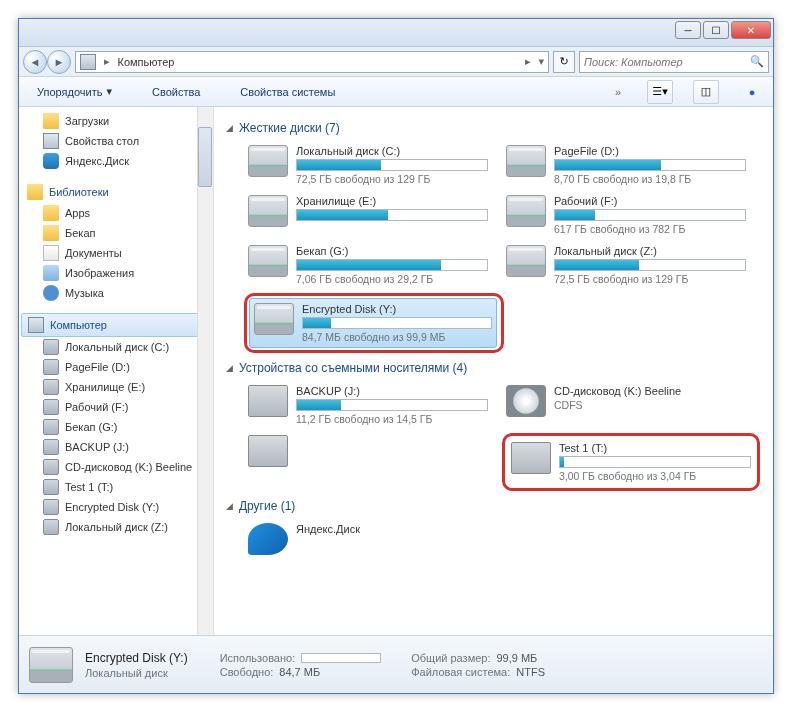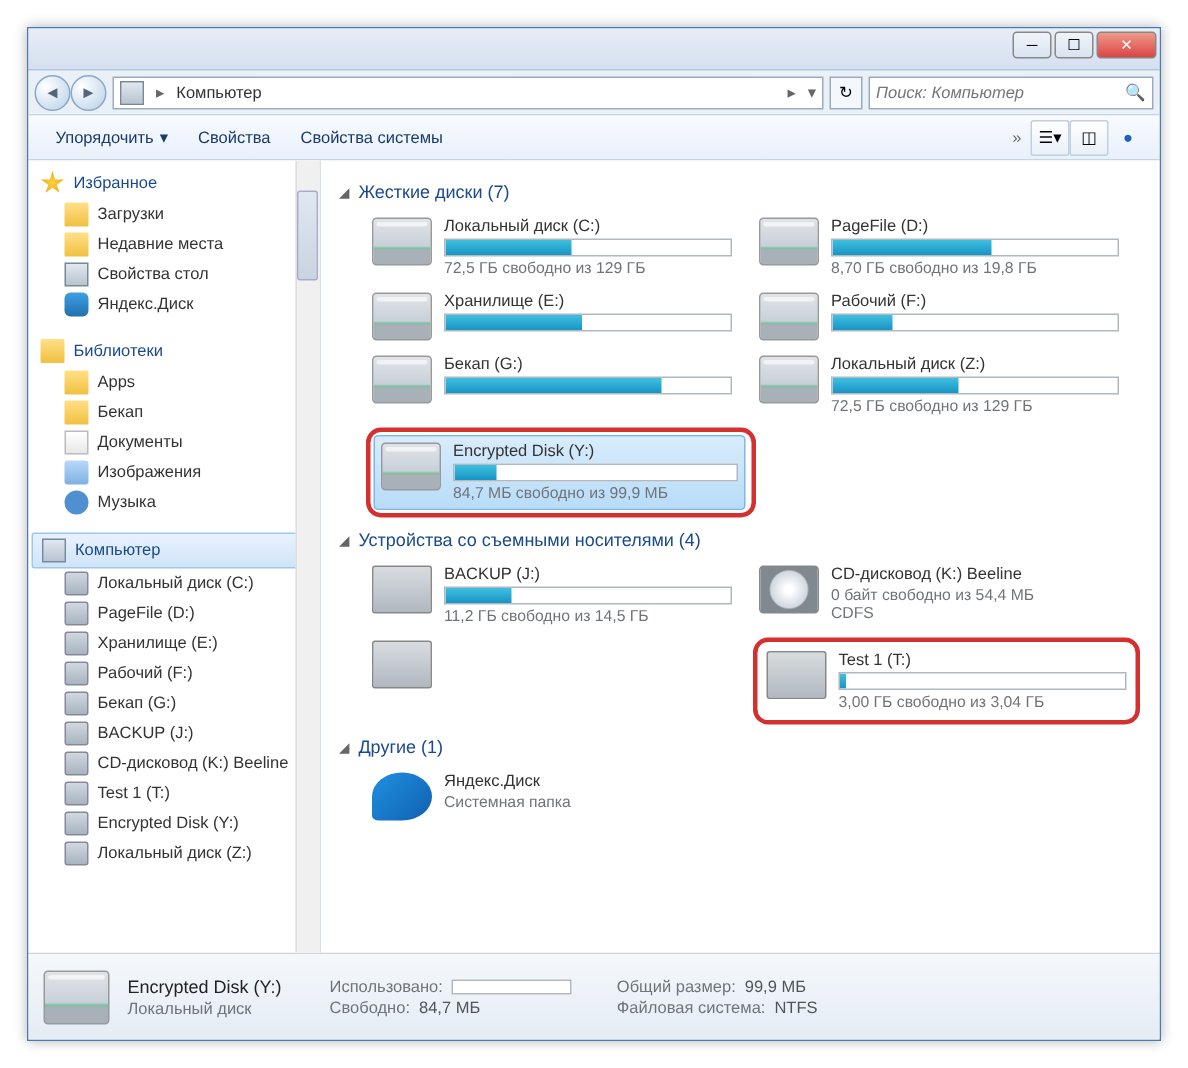--- a/index.html
+++ b/index.html
@@ -15,21 +15,21 @@
 .nav-arrows { display: flex; gap: 0; }
 .nav-arrow { width: 24px; height: 24px; border-radius: 50%; background: radial-gradient(circle at 30% 30%, #fff, #b8d0e8); border: 1px solid #8aa8c8; display: flex; align-items: center; justify-content: center; color: #567; cursor: pointer; }
 .address-bar { flex: 1; height: 22px; background: #fff; border: 1px solid #9ab; display: flex; align-items: center; padding: 0 4px; gap: 4px; }
 .address-icon { width: 16px; height: 16px; background: #e0e8f0; border: 1px solid #aac; }
 .address-text { flex: 1; color: #333; }
 .address-arrow { color: #666; padding: 0 4px; }
 .refresh-btn { width: 22px; height: 22px; border: 1px solid #9ab; background: #f4f8fc; display: flex; align-items: center; justify-content: center; cursor: pointer; }
 .search-bar { width: 190px; height: 22px; background: #fff; border: 1px solid #9ab; display: flex; align-items: center; padding: 0 4px; }
 .search-input { flex: 1; border: none; outline: none; font-size: 11px; color: #888; font-style: italic; }
 .search-icon { color: #668; }
-.toolbar { height: 30px; background: linear-gradient(#f8fbff,#e8f0fa); border-bottom: 1px solid #c8d4e4; display: flex; align-items: center; padding: 0 8px; gap: 0; }
+.toolbar { height: 30px; background: linear-gradient(#f8fbff,#e8f0fa); border-bottom: 1px solid #c8d4e4; display: flex; align-items: center; padding: 0 8px; gap: 20px; }
 .tb-item { padding: 4px 10px; color: #1a3a6a; cursor: pointer; display: flex; align-items: center; gap: 4px; border-radius: 2px; }
 .tb-sep { flex: 1; }
 .tb-iconbtn { width: 26px; height: 24px; border: 1px solid #c0d0e0; background: linear-gradient(#fff,#e8f0f8); display: flex; align-items: center; justify-content: center; cursor: pointer; border-radius: 2px; }
 .main-area { display: flex; height: calc(100% - 28px - 30px - 30px - 58px); }
 .sidebar { width: 195px; background: #fff; border-right: 1px solid #d8e0e8; overflow-y: auto; padding: 4px 2px; position: relative; }
 .scrollbar-track { position: absolute; right: 0; top: 0; bottom: 0; width: 16px; background: #f0f0f0; border-left: 1px solid #ddd; }
 .scrollbar-thumb { position: absolute; right: 1px; top: 20px; width: 14px; height: 60px; background: linear-gradient(#e0e8f0,#c8d4e0); border: 1px solid #aac; border-radius: 2px; }
 .sb-group { margin-bottom: 10px; }
 .sb-header { display: flex; align-items: center; gap: 6px; padding: 3px 6px; font-size: 11px; color: #1a4a8a; cursor: pointer; }
 .sb-header .icon { width: 16px; height: 16px; }
@@ -113,31 +113,23 @@
     <div class="tb-sep"></div>
     <span style="color:#666; padding:0 6px;">»</span>
     <div class="tb-iconbtn">☰▾</div>
     <div class="tb-iconbtn">◫</div>
     <div class="tb-iconbtn" style="color:#2060c0; border:none; background:none;">●</div>
   </div>
 
   <div class="main-area">
     <div class="sidebar">
       <div class="sb-group">
-        <div class="sb-header">
-            <div class="icon icon-star"></div>
-            <span>Избранное</span>
-          </div>
         <div class="sb-item">
             <div class="icon icon-folder"></div>
             <span>Загрузки</span>
-          </div>
-        <div class="sb-item">
-            <div class="icon icon-folder"></div>
-            <span>Недавние места</span>
           </div>
         <div class="sb-item">
             <div class="icon icon-computer"></div>
             <span>Свойства стол</span>
           </div>
         <div class="sb-item">
             <div class="icon icon-cloud"></div>
             <span>Яндекс.Диск</span>
           </div>
       </div>
@@ -253,29 +245,31 @@
               </div>
             </div>
           </div>
           <div class="drive-item">
             <div class="drv-icon drv-icon-disk"></div>
             <div class="drive-info">
               <div class="drive-name">Рабочий (F:)</div>
               <div class="drive-bar">
                 <div class="drive-bar-fill" style="width:21%"></div>
               </div>
+              <div class="drive-free">617 ГБ свободно из 782 ГБ</div>
             </div>
           </div>
           <div class="drive-item">
             <div class="drv-icon drv-icon-disk"></div>
             <div class="drive-info">
               <div class="drive-name">Бекап (G:)</div>
               <div class="drive-bar">
                 <div class="drive-bar-fill" style="width:76%"></div>
               </div>
+              <div class="drive-free">7,06 ГБ свободно из 29,2 ГБ</div>
             </div>
           </div>
           <div class="drive-item">
             <div class="drv-icon drv-icon-disk"></div>
             <div class="drive-info">
               <div class="drive-name">Локальный диск (Z:)</div>
               <div class="drive-bar">
                 <div class="drive-bar-fill" style="width:44%"></div>
               </div>
               <div class="drive-free">72,5 ГБ свободно из 129 ГБ</div>
@@ -309,21 +303,20 @@
               <div class="drive-bar">
                 <div class="drive-bar-fill" style="width:23%"></div>
               </div>
               <div class="drive-free">11,2 ГБ свободно из 14,5 ГБ</div>
             </div>
           </div>
           <div class="drive-item">
             <div class="drv-icon drv-icon-cd"></div>
             <div class="drive-info">
               <div class="drive-name">CD-дисковод (K:) Beeline</div>
-              <div class="drive-free">0 байт свободно из 54,4 МБ</div>
               <div class="drive-free">CDFS</div>
             </div>
           </div>
           <div class="drive-item">
             <div class="drv-icon drv-icon-removable"></div>
           </div>
           <div class="highlight-box">
             <div class="drive-item">
               <div class="drv-icon drv-icon-removable"></div>
               <div class="drive-info">
@@ -339,21 +332,20 @@
 
       <div class="section-header">
           <span class="tri">◢</span>
           <span>Другие (1)</span>
         </div>
       <div class="drive-grid" id="other-grid">
           <div class="drive-item">
             <div class="drv-icon drv-icon-yandex"></div>
             <div class="drive-info">
               <div class="drive-name">Яндекс.Диск</div>
-              <div class="drive-free">Системная папка</div>
             </div>
           </div>
         </div>
     </div>
   </div>
 
   <div class="statusbar">
     <div class="sb-drv-icon drv-icon-disk"></div>
     <div class="sb-info">
       <div class="sb-title">Encrypted Disk (Y:)</div>

